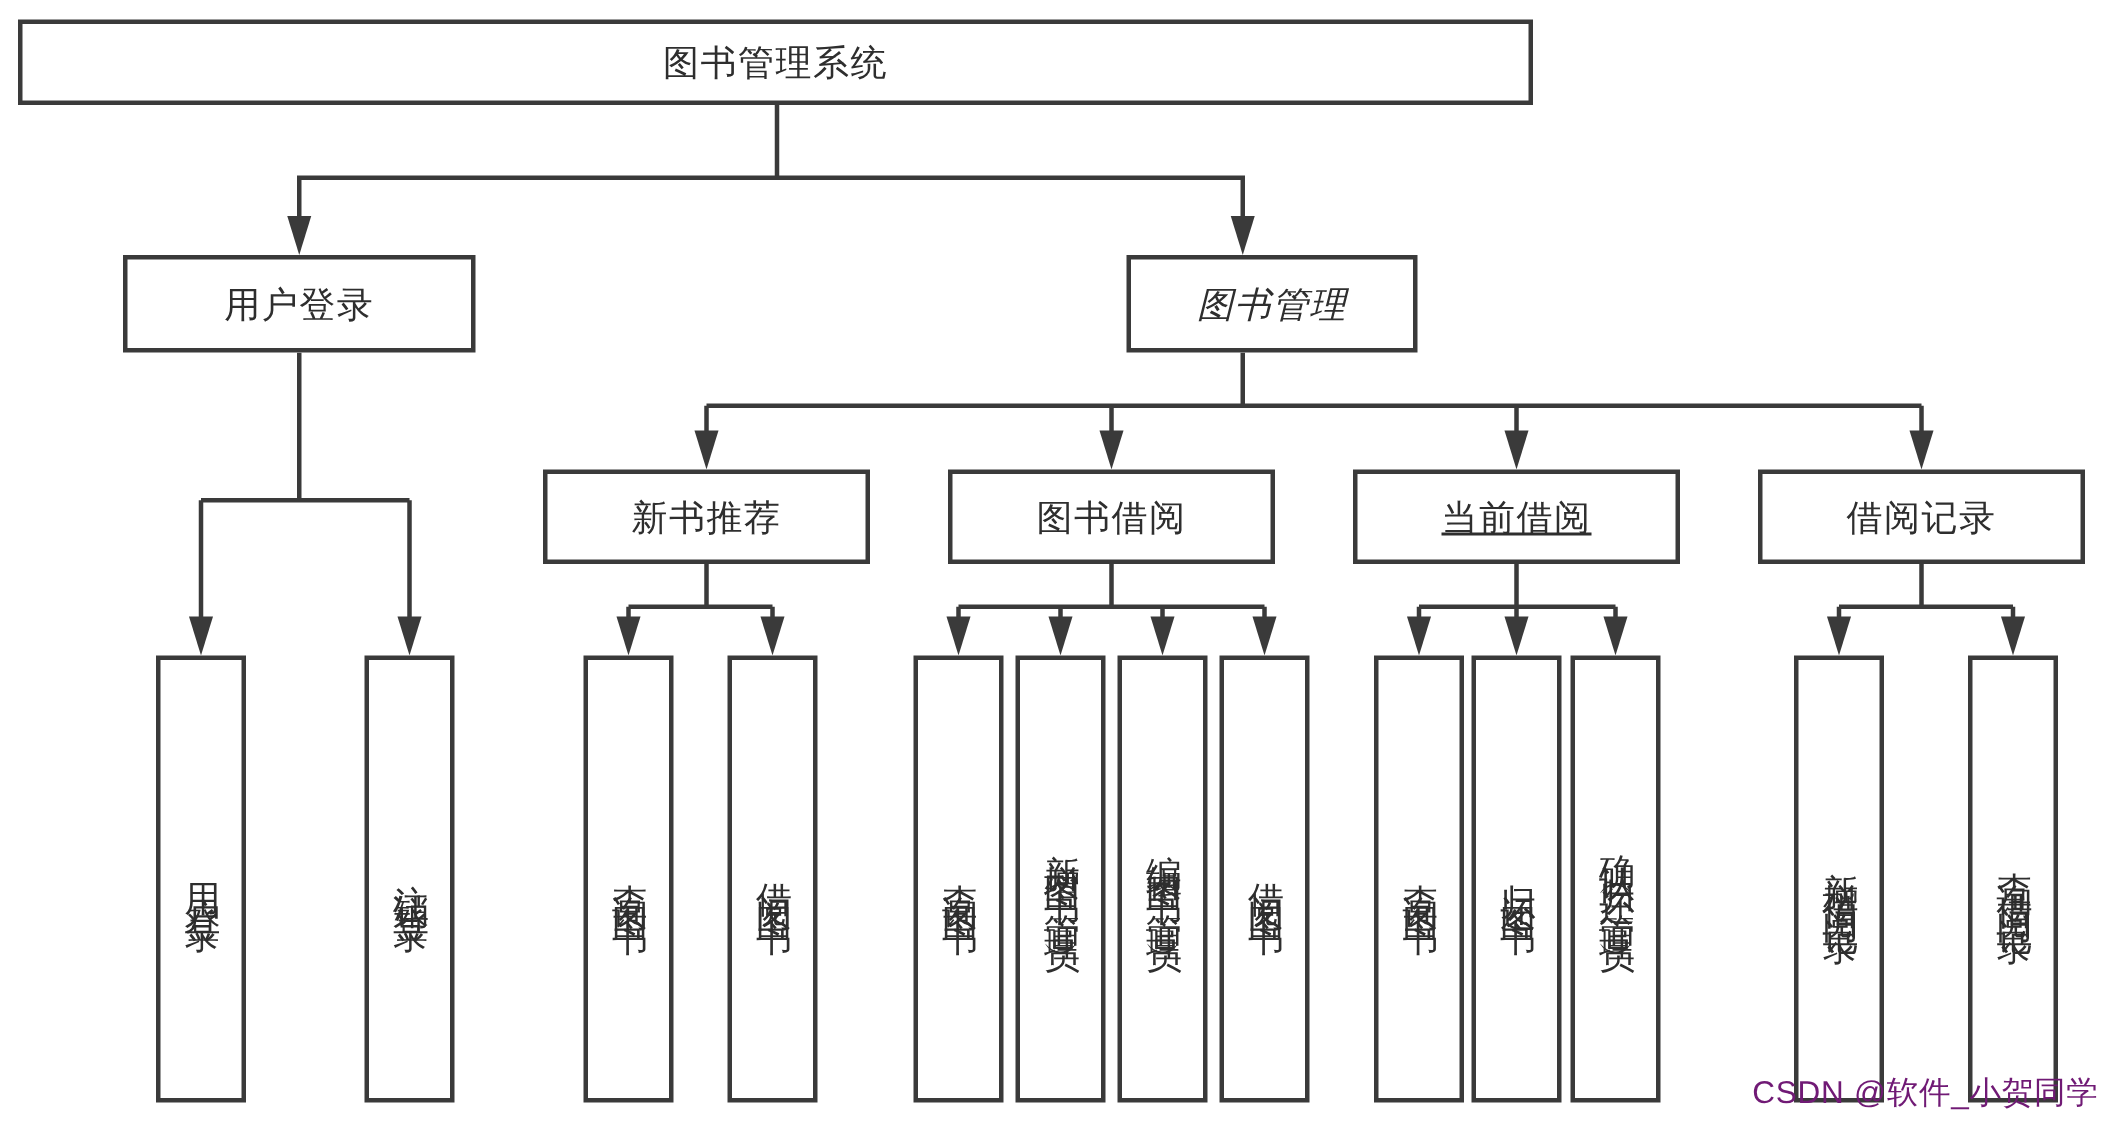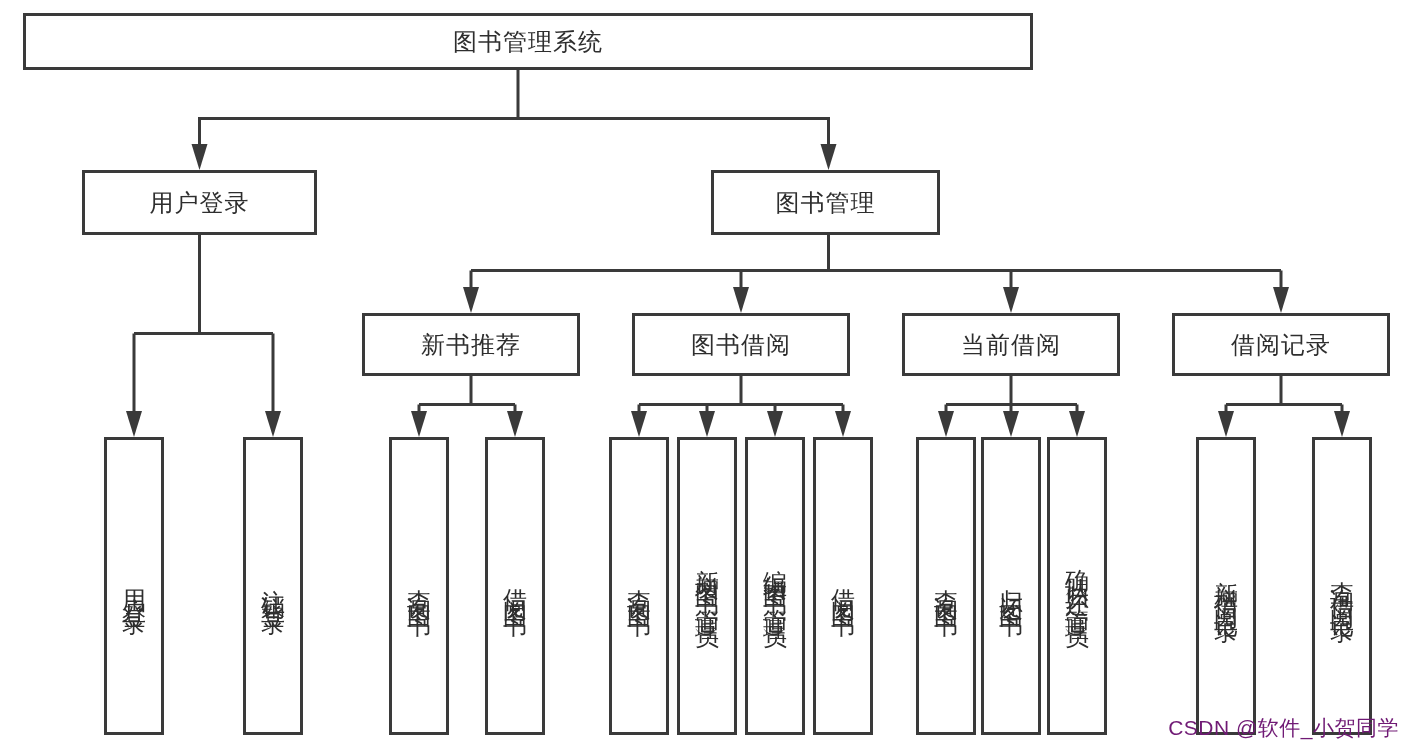--- a/index.html
+++ b/index.html
@@ -8,26 +8,26 @@
     font-family:"Liberation Sans","DejaVu Sans",sans-serif;color:#2e2e2e;overflow:hidden;
   }
   svg.connectors{position:absolute;left:0;top:0;width:1405px;height:747px;}
   .node{
     position:absolute;box-sizing:border-box;border:3px solid #3a3a3a;background:#ffffff;
     display:flex;align-items:center;justify-content:center;z-index:2;
   }
   .node .txt{font-size:24px;color:#2e2e2e;white-space:nowrap;letter-spacing:1px;}
   .v .txt{writing-mode:vertical-rl;text-orientation:mixed;letter-spacing:8px;line-height:1;}
   
-  .p-root{left:23px;top:13px;width:1010px;height:57px;}
+  .p-root{left:12px;top:13px;width:1010px;height:57px;}
   .p-user-login{left:82px;top:170px;width:235px;height:65px;}
-  .p-book-mgmt{left:711px;top:170px;width:229px;height:65px;}
+  .p-book-mgmt{left:751px;top:170px;width:194px;height:65px;font-style:italic;}
   .p-new-rec{left:362px;top:313px;width:218px;height:63px;text-align:center;}
   .p-book-borrow{left:632px;top:313px;width:218px;height:63px;font-family:Liberation Serif, serif;}
-  .p-current{left:902px;top:313px;width:218px;height:63px;}
+  .p-current{left:902px;top:313px;width:218px;height:63px;text-decoration:underline;}
   .p-records{left:1172px;top:313px;width:218px;height:63px;}
   
   .leaf{top:437px;width:60px;height:298px;}
   .p-login{left:104px;}  .p-logout{left:243px;}
   .p-nq{left:389px;}     .p-nb{left:485px;}
   .p-bq{left:609px;}     .p-ba{left:677px;}  .p-be{left:745px;}  .p-bb{left:813px;}
   .p-cq{left:916px;}     .p-cr{left:981px;}  .p-cc{left:1047px;}
   .p-ra{left:1196px;}    .p-rq{left:1312px;}
   .watermark{
     position:absolute;right:6px;bottom:5px;font-size:21px;color:#701a75;

